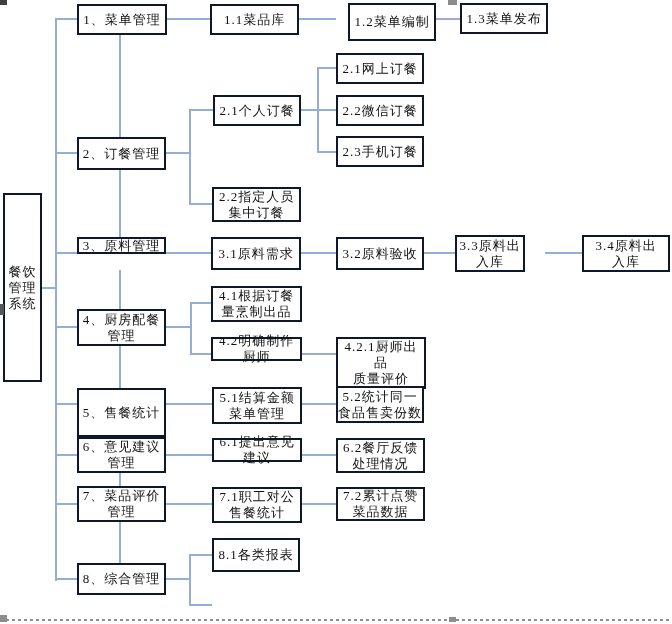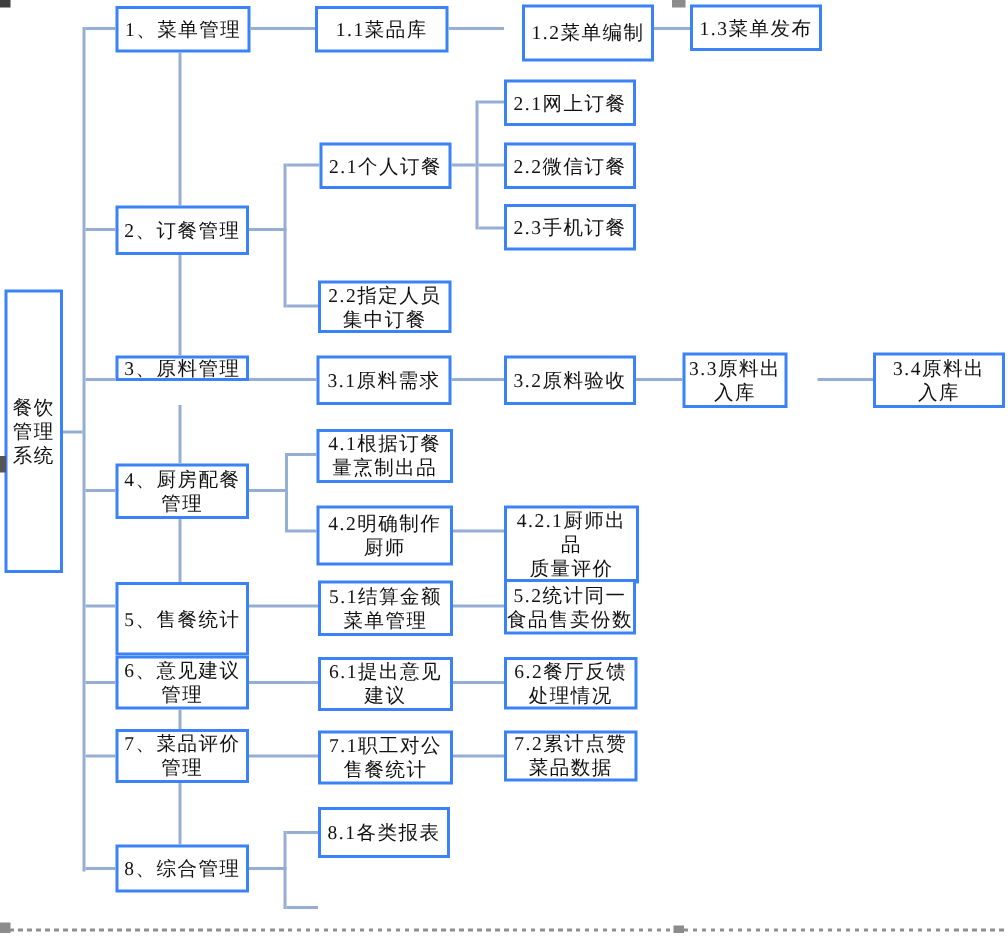--- a/index.html
+++ b/index.html
@@ -1,21 +1,21 @@
 <!DOCTYPE html>
 <html><head>
 <meta charset="utf-8">
 <style>
   html,body{margin:0;padding:0;background:#ffffff;}
   .canvas{
     position:relative;width:672px;height:624px;background:#ffffff;overflow:hidden;
     font-family:"Liberation Serif","DejaVu Serif",serif;
   }
   .box{
-    position:absolute;box-sizing:border-box;border:2px solid #3b82f6;background:#ffffff;
+    position:absolute;box-sizing:border-box;border:2px solid #0f172a;background:#ffffff;
     display:flex;align-items:center;justify-content:center;text-align:center;
     font-size:13px;line-height:16px;color:#111111;white-space:pre-line;letter-spacing:1px;
   }
   .line{position:absolute;background:#94afd3;}
   .handle{position:absolute;}
   .margin-line{
     position:absolute;left:0;top:619px;width:672px;height:2px;
     background:repeating-linear-gradient(90deg,#8f8f8f 0 3px,transparent 3px 6px);
   }
 </style>
@@ -106,34 +106,34 @@
   <div class="box" style="left:336px;top:237px;width:88px;height:33px">3.2原料验收</div>
   <div class="box" style="left:455px;top:235px;width:70px;height:37px">3.3原料出
 入库</div>
   <div class="box" style="left:582px;top:235px;width:88px;height:37px">3.4原料出
 入库</div>
 
   <div class="box" style="left:211px;top:286px;width:91px;height:36px">4.1根据订餐
 量烹制出品</div>
   <div class="box" style="left:77px;top:309px;width:89px;height:37px">4、厨房配餐
 管理</div>
-  <div class="box" style="left:211px;top:337px;width:91px;height:40px">4.2明确制作
+  <div class="box" style="left:211px;top:337px;width:91px;height:24px">4.2明确制作
 厨师</div>
   <div class="box" style="left:336px;top:337px;width:90px;height:52px">4.2.1厨师出品
 质量评价</div>
 
   <div class="box" style="left:77px;top:388px;width:89px;height:49px">5、售餐统计</div>
   <div class="box" style="left:212px;top:387px;width:90px;height:37px">5.1结算金额
 菜单管理</div>
   <div class="box" style="left:336px;top:386px;width:88px;height:37px">5.2统计同一
 食品售卖份数</div>
 
   <div class="box" style="left:77px;top:437px;width:89px;height:36px">6、意见建议
 管理</div>
-  <div class="box" style="left:212px;top:438px;width:90px;height:36px">6.1提出意见
+  <div class="box" style="left:212px;top:438px;width:90px;height:24px">6.1提出意见
 建议</div>
   <div class="box" style="left:336px;top:438px;width:89px;height:35px">6.2餐厅反馈
 处理情况</div>
 
   <div class="box" style="left:77px;top:486px;width:89px;height:36px">7、菜品评价
 管理</div>
   <div class="box" style="left:212px;top:487px;width:90px;height:36px">7.1职工对公
 售餐统计</div>
   <div class="box" style="left:336px;top:487px;width:89px;height:34px">7.2累计点赞
 菜品数据</div>

